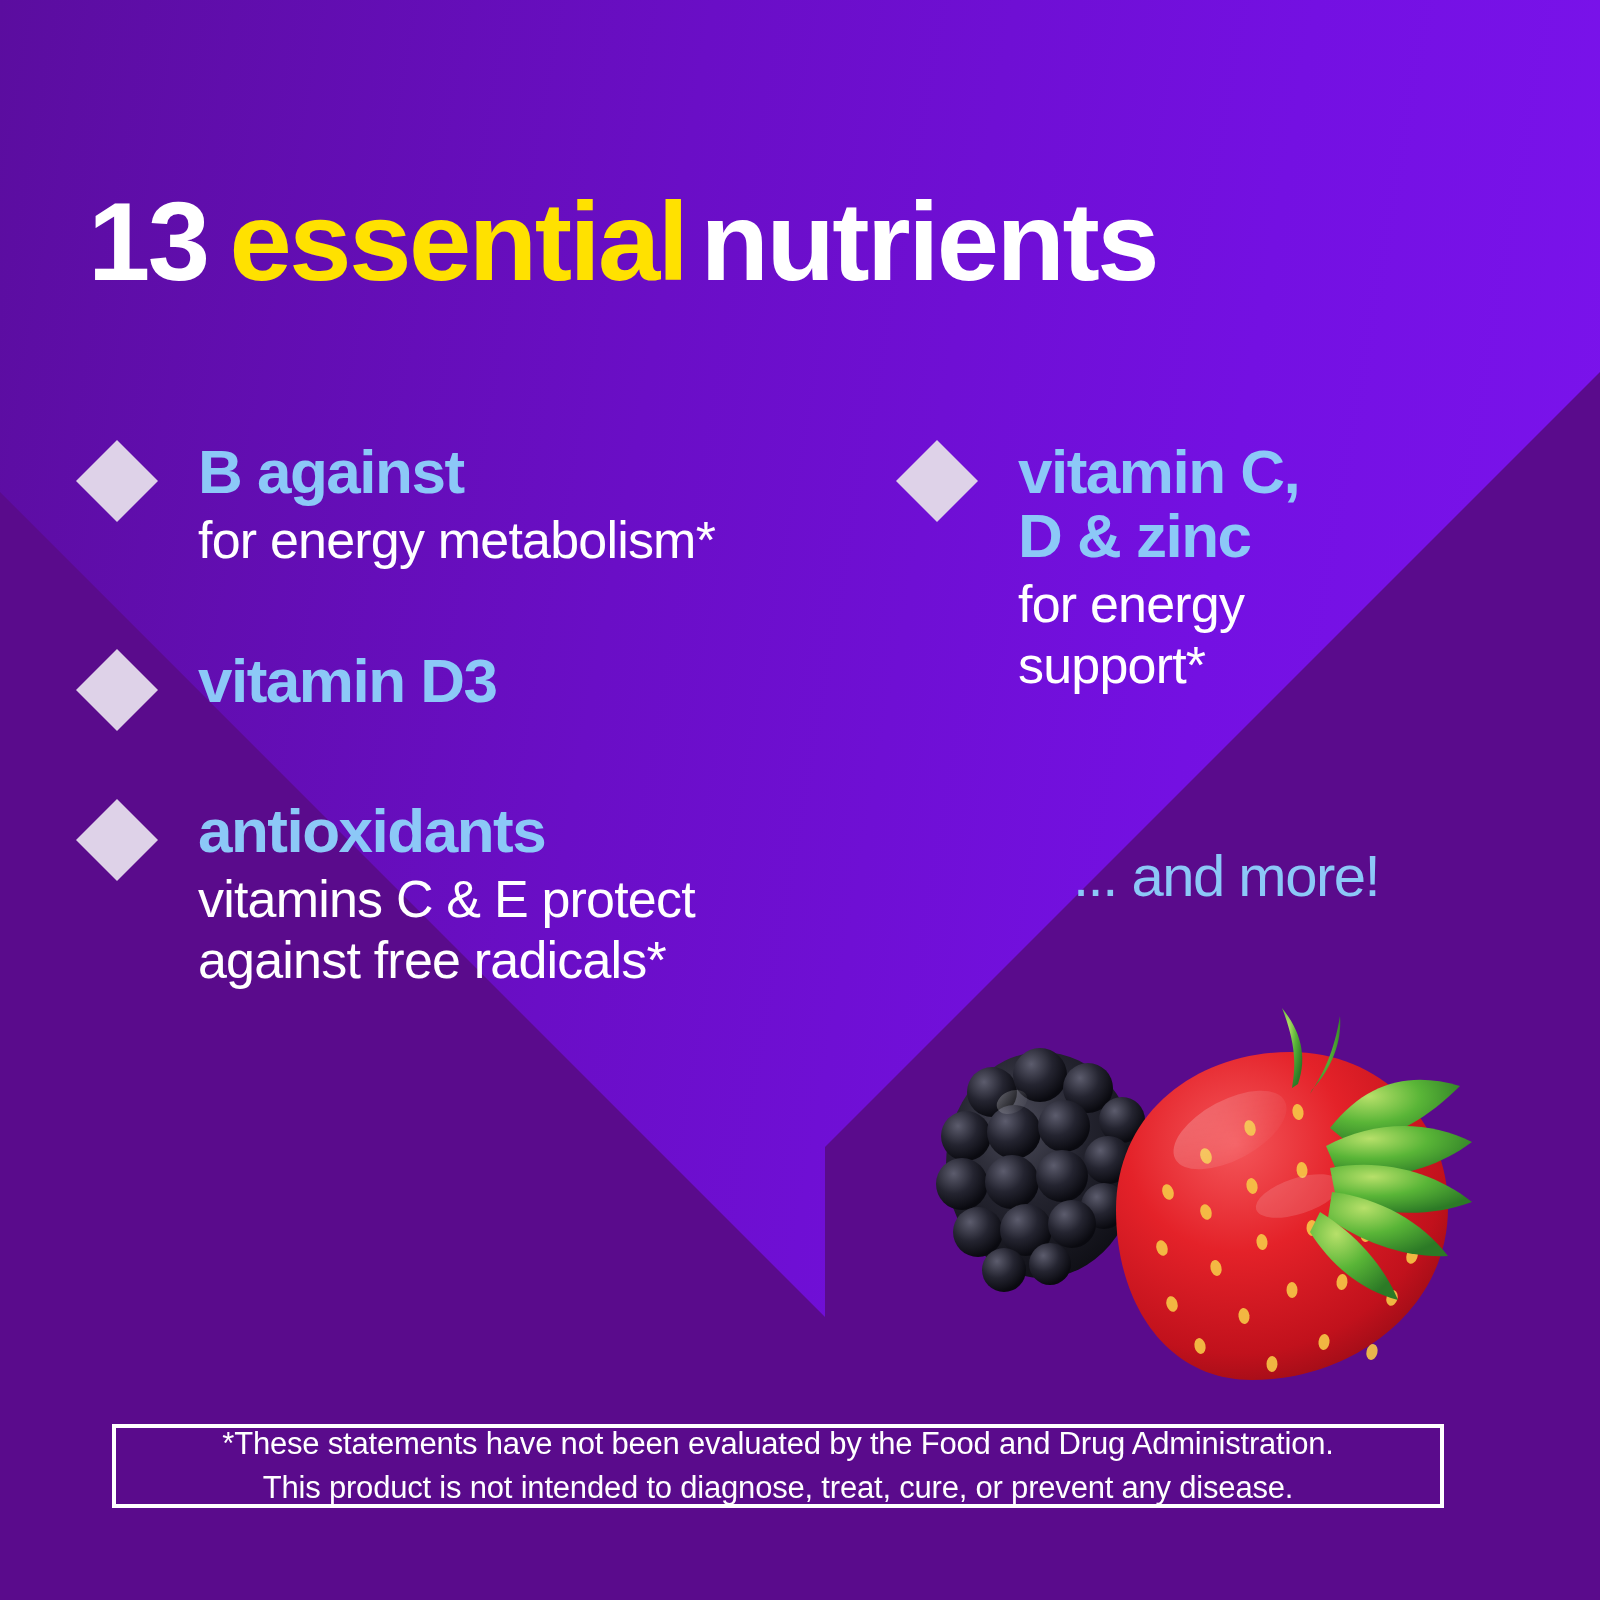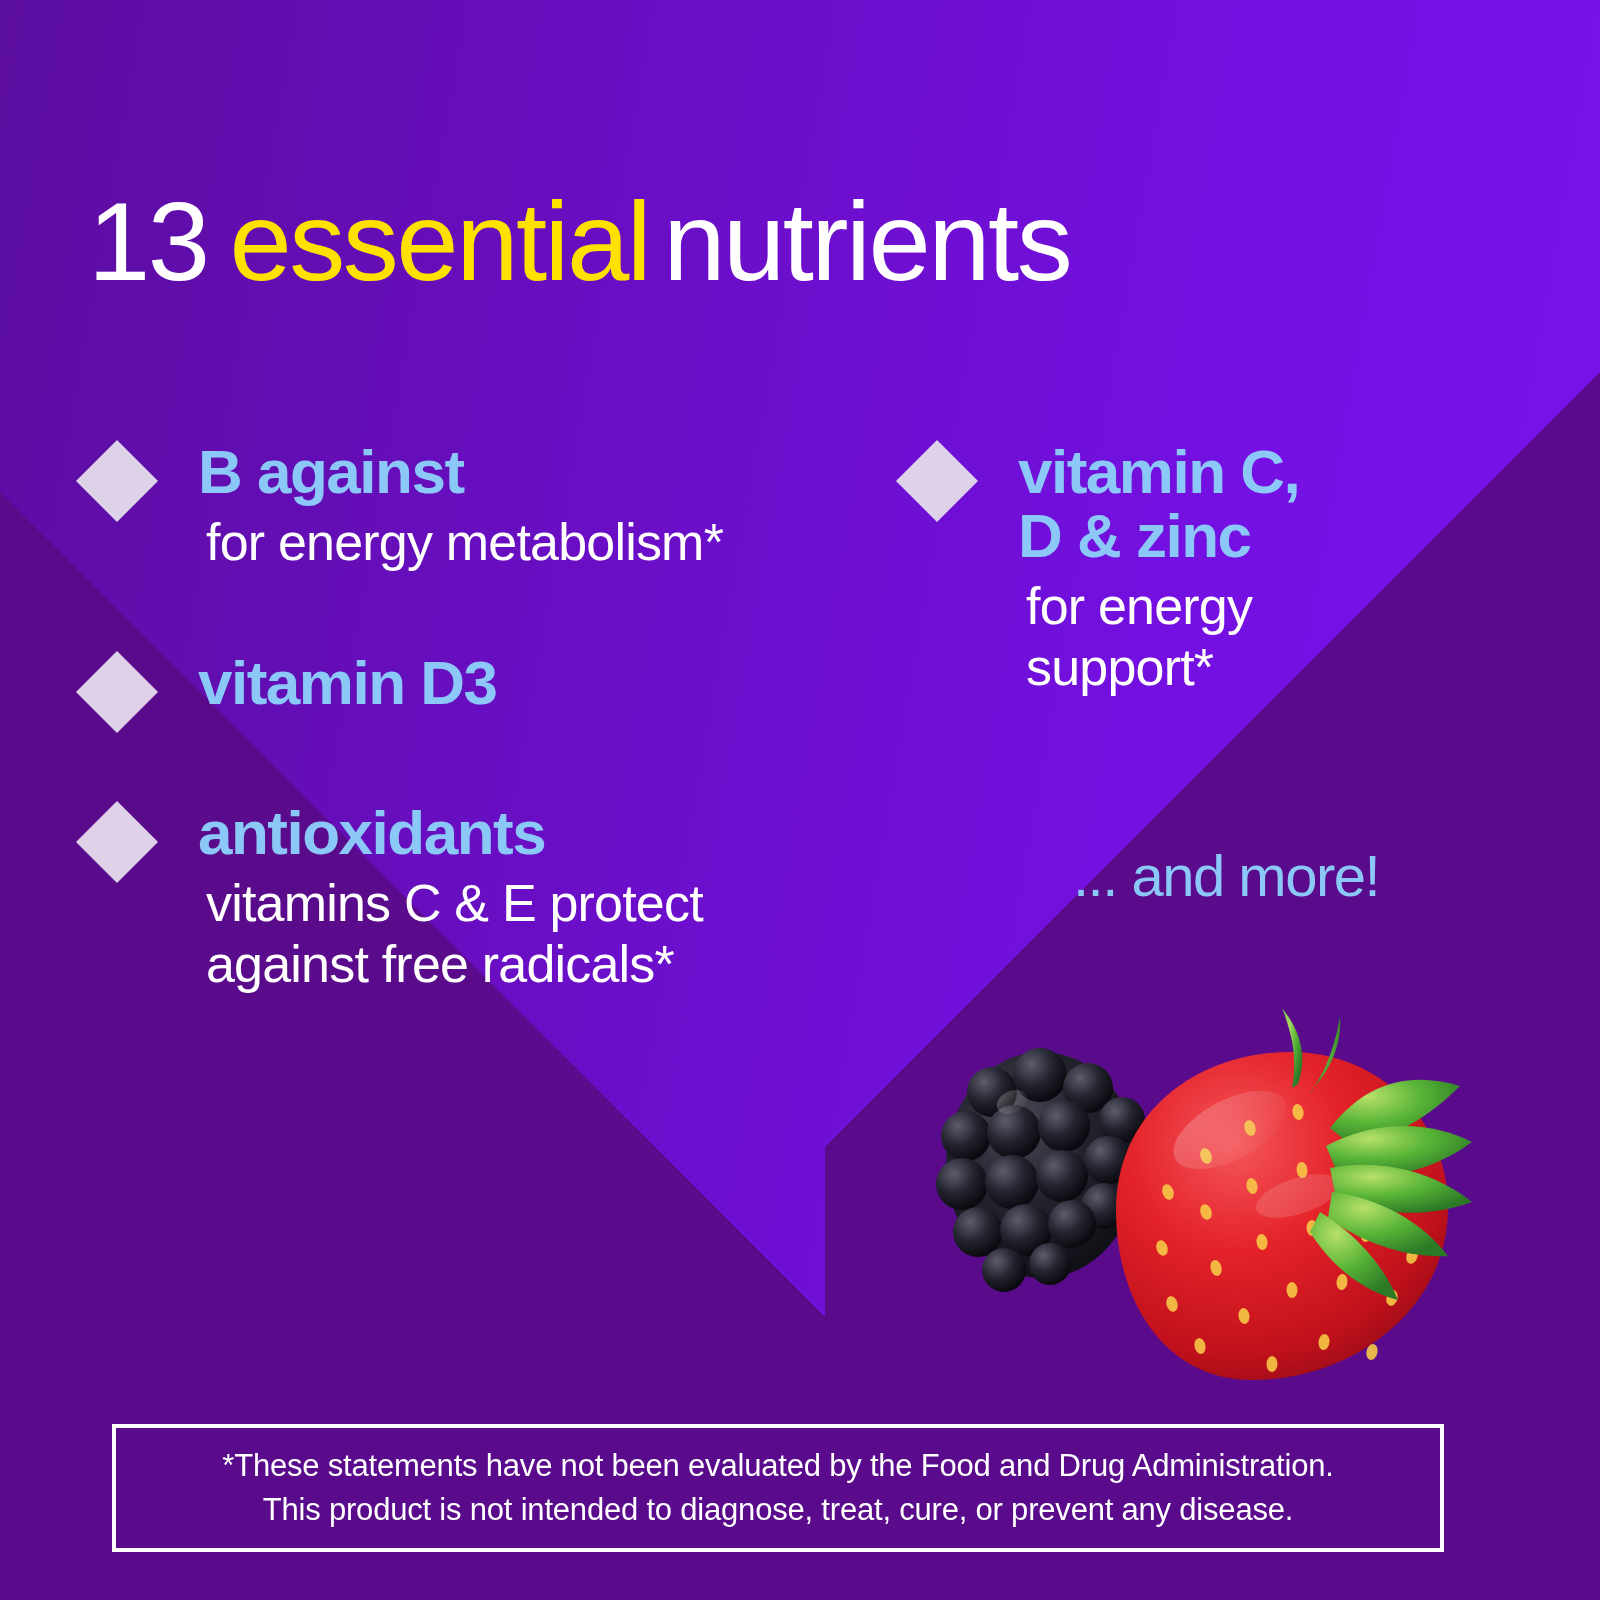--- a/index.html
+++ b/index.html
@@ -25,21 +25,21 @@
     height: 100%;
     pointer-events: none;
   }
 
   
   .headline {
     position: absolute;
     left: 88px;
     top: 178px;
     font-size: 112px;
-    font-weight: 400;
+    font-weight: 700;
     letter-spacing: -2.5px;
     line-height: 1.0;
     white-space: nowrap;
     margin-top: 8px;
   }
   .headline .w-num  { color: #ffffff; }
   .headline .w-yel  { color: #ffe100; margin-left: 22px; }
   .headline .w-wht  { color: #ffffff; margin-left: 14px; }
 
   
@@ -78,21 +78,21 @@
     line-height: 1.03;
     margin: 0 0 6px 0;
     white-space: pre-line;
   }
   .n-desc {
     color: #ffffff;
     font-size: 52px;
     font-weight: 400;
     letter-spacing: -0.8px;
     line-height: 1.18;
-    margin: 8px;
+    margin: 0;
     white-space: pre-line;
   }
 
   
   #nut-b        { margin-bottom: 78px; }
   #nut-d3       { margin-bottom: 86px; }
   #nut-anti     { margin-bottom: 0; }
   #nut-czinc    { margin-bottom: 0; }
 
   .and-more {
@@ -114,21 +114,21 @@
     width: 580px;
     height: 420px;
   }
 
   
   .disclaimer {
     position: absolute;
     left: 112px;
     top: 1424px;
     width: 1332px;
-    height: 128px;
+    height: 84px;
     border: 4px solid #ffffff;
     box-sizing: border-box;
     display: flex;
     align-items: center;
     justify-content: center;
   }
   .disclaimer p {
     margin: 0;
     color: #ffffff;
     font-size: 31px;

